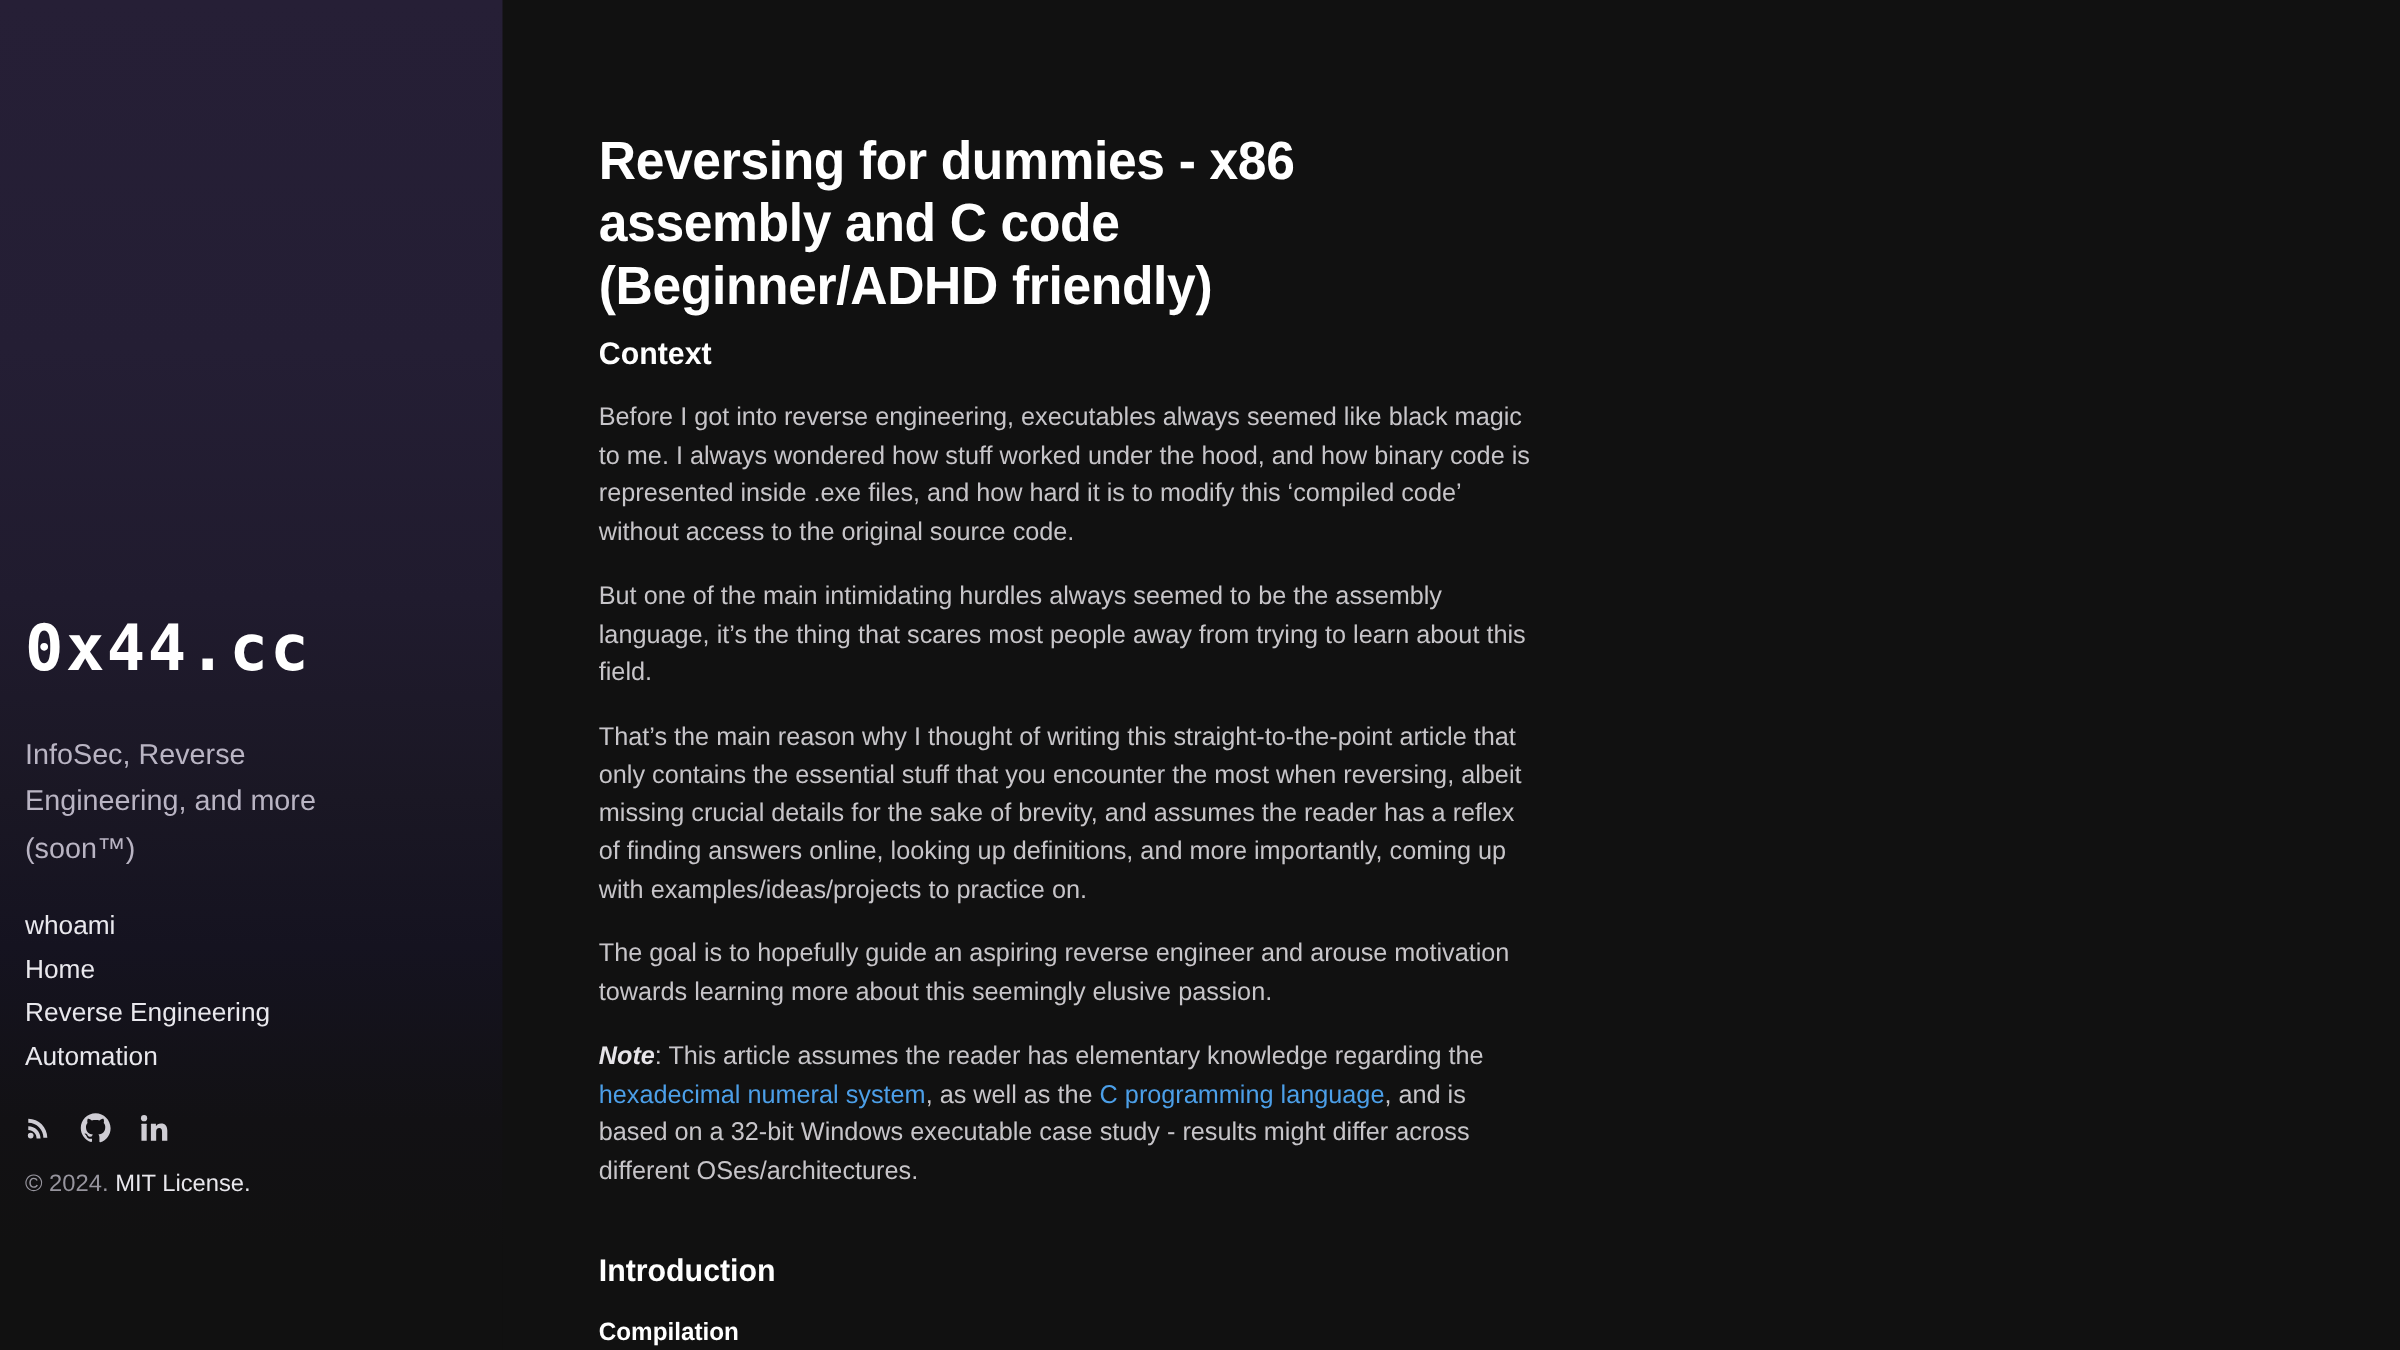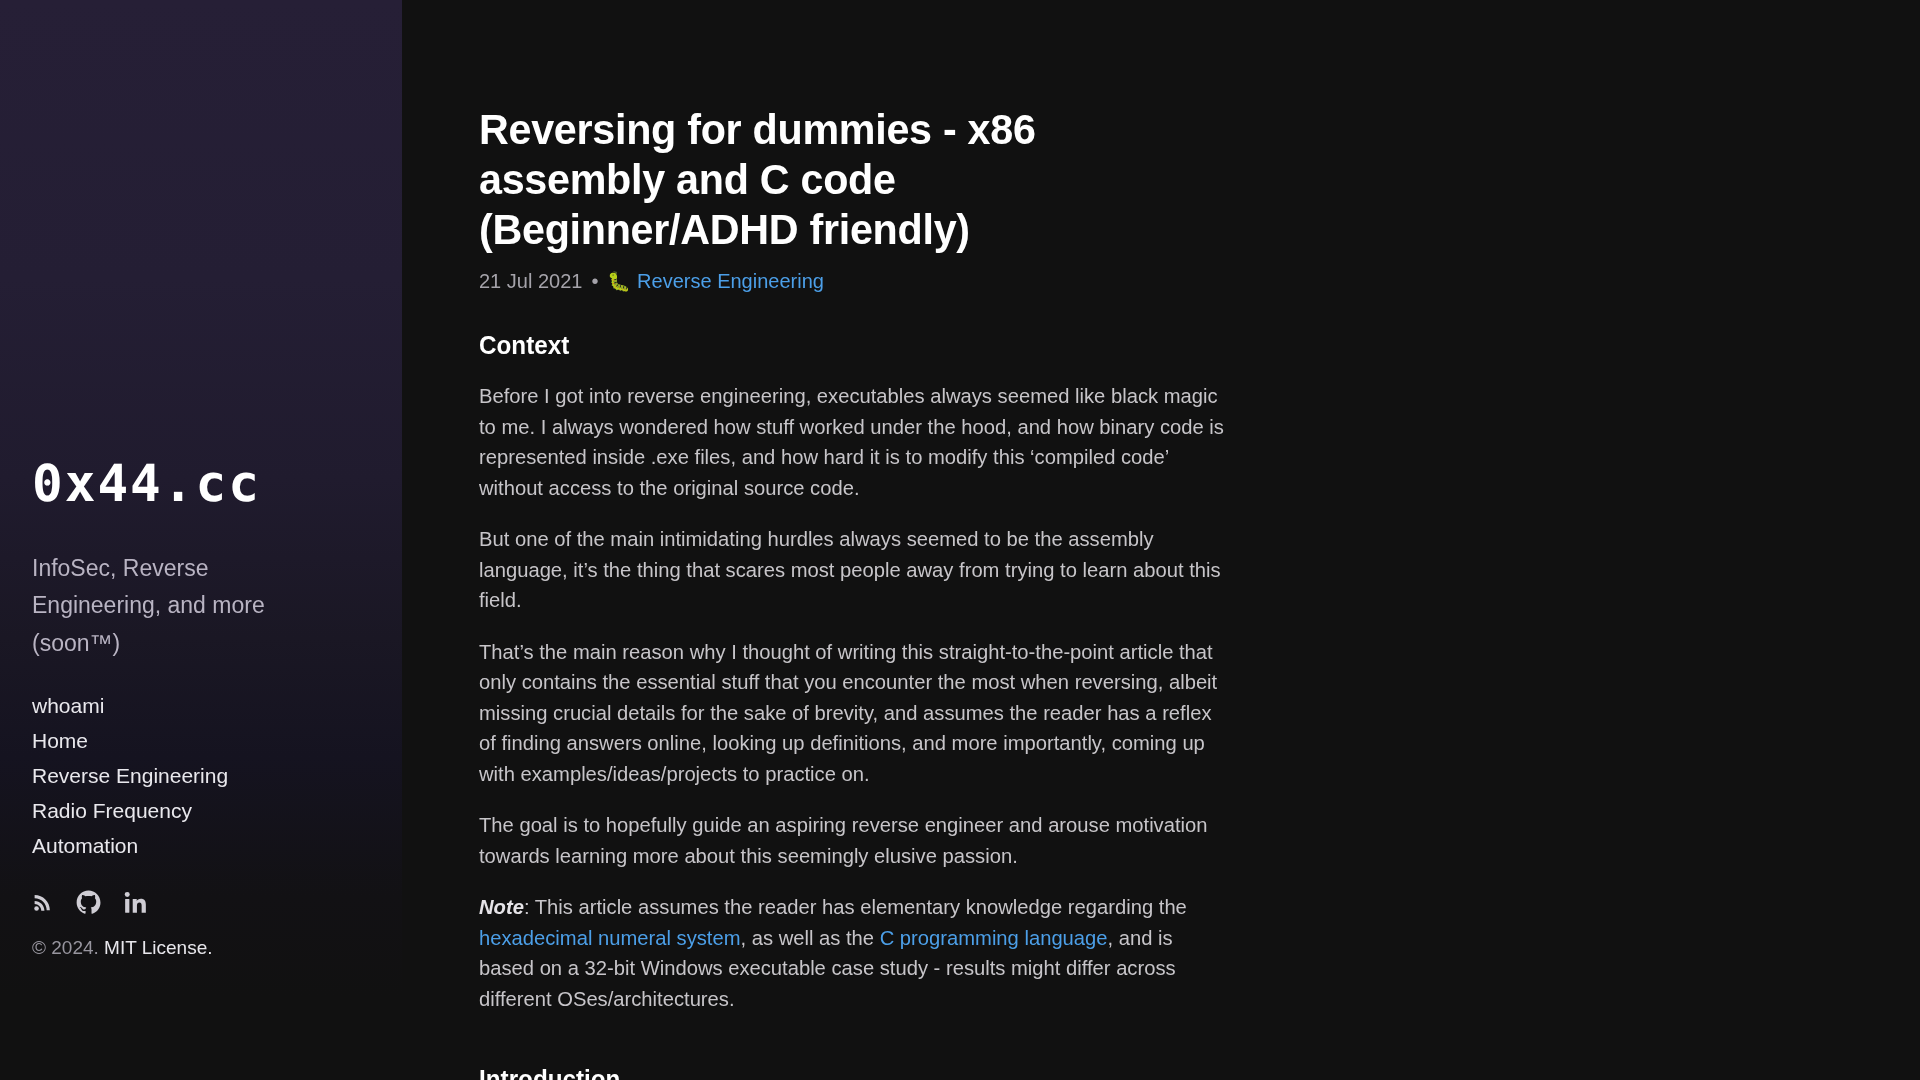--- a/index.html
+++ b/index.html
@@ -21,21 +21,21 @@
   
   .sidebar {
     width: 402px;
     min-width: 402px;
     height: 996px;
     background: linear-gradient(180deg, #261f36 0%, #241e34 28%, #201b2e 48%, #1a1724 64%, #151320 76%, #121114 90%, #111111 100%);
     position: relative;
     display: flex;
     flex-direction: column;
     justify-content: flex-end;
-    padding: 0 0 36px 32px;
+    padding: 0 0 36px 20px;
   }
   .logo {
     font-family: "DejaVu Sans Mono", monospace;
     font-weight: 700;
     font-size: 51px;
     letter-spacing: 2px;
     color: #ffffff;
     line-height: 1;
     margin-bottom: 40px;
     -webkit-font-smoothing: none;
@@ -181,21 +181,20 @@
     <div class="logo">
       <span class="logo-pixel">0x44.cc</span>
     </div>
 
     <div class="tagline">InfoSec, Reverse Engineering, and more (soon™)</div>
 
     <nav class="nav">
       <a class="nav-item" href="#">whoami</a>
       <a class="nav-item" href="#">Home</a>
       <a class="nav-item" href="#">Reverse Engineering</a>
-      <a class="nav-item" href="#">Radio Frequency</a>
       <a class="nav-item" href="#">Automation</a>
     </nav>
 
     <div class="socials">
       <a class="social-icon" href="#" title="RSS">
         <svg width="21" height="21" viewBox="0 0 24 24" fill="currentColor" aria-hidden="true">
           <circle cx="5.2" cy="18.8" r="2.6"></circle>
           <path d="M3 10.2v3.6c4.2 0 7.6 3.4 7.6 7.6h3.6C14.2 15 9.2 10.2 3 10.2z"></path>
           <path d="M3 3.4V7c7.6 0 13.8 6.2 13.8 13.8h3.6C20.4 11.2 12.6 3.4 3 3.4z"></path>
         </svg>
@@ -219,25 +218,20 @@
       <a class="lic" href="#">MIT License.</a>
     </div>
 
   </aside>
 
   <main class="main">
     <article class="article">
 
       <h1 class="post-title">Reversing for dummies - x86 assembly and C code (Beginner/ADHD friendly)</h1>
 
-      <div class="post-meta">
-        <span>21 Jul 2021</span>
-        <span class="dot">•</span>
-        <a class="cat-link" href="#"><span class="bug-icon">🐛</span><span>Reverse Engineering</span></a>
-      </div>
 
       <h2 class="sec">Context</h2>
 
       <p class="body">Before I got into reverse engineering, executables always seemed like black magic to me. I always wondered how stuff worked under the hood, and how binary code is represented inside .exe files, and how hard it is to modify this ‘compiled code’ without access to the original source code.</p>
       <p class="body">But one of the main intimidating hurdles always seemed to be the assembly language, it’s the thing that scares most people away from trying to learn about this field.</p>
       <p class="body">That’s the main reason why I thought of writing this straight-to-the-point article that only contains the essential stuff that you encounter the most when reversing, albeit missing crucial details for the sake of brevity, and assumes the reader has a reflex of finding answers online, looking up definitions, and more importantly, coming up with examples/ideas/projects to practice on.</p>
       <p class="body">The goal is to hopefully guide an aspiring reverse engineer and arouse motivation towards learning more about this seemingly elusive passion.</p>
 
       <p class="body"><span class="bi">Note</span><span>: This article assumes the reader has elementary knowledge regarding the </span><a class="inline-link" href="#">hexadecimal numeral system</a><span>, as well as the </span><a class="inline-link" href="#">C programming language</a><span>, and is based on a 32-bit Windows executable case study - results might differ across different OSes/architectures.</span></p>
 

